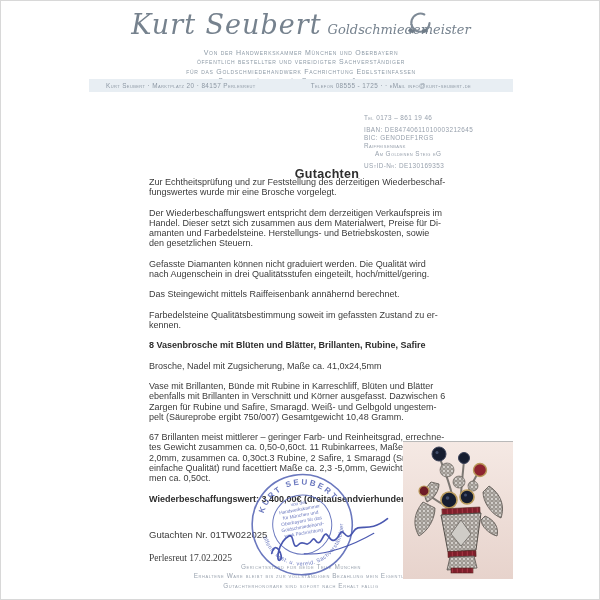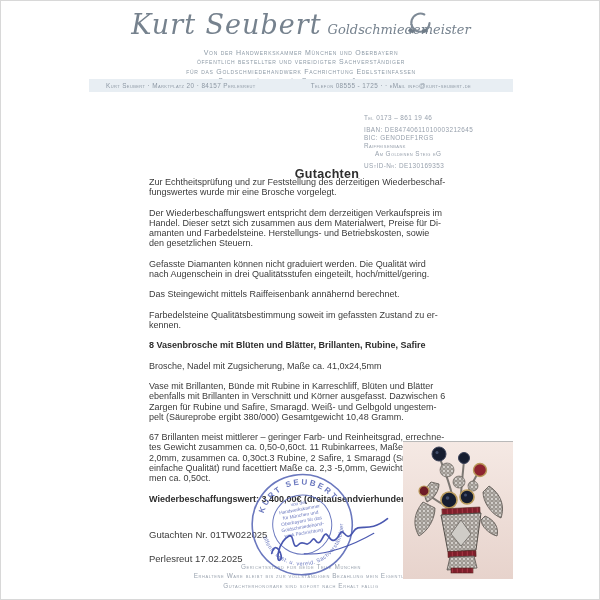--- a/index.html
+++ b/index.html
@@ -50,21 +50,21 @@
   }
   .body-text{
     position:absolute;left:148px;top:166px;width:360px;
     font-size:9px;line-height:10.2px;color:#3b3b3b;
     white-space:pre-line;text-align:left;
   }
   .body-text p{margin:0;}
   .item-heading{margin:9px 0 9px 0;font-weight:bold;color:#2e2e2e;}
   .value-line{margin-top:11px;font-weight:bold;color:#2e2e2e;}
   .report-number{position:absolute;left:148px;top:528px;font-size:9.5px;color:#3b3b3b;text-align:center;}
-  .place-date{position:absolute;left:148px;top:552px;font-size:9.5px;color:#3b3b3b;}
+  .place-date{position:absolute;left:148px;top:552px;font-size:9.5px;color:#3b3b3b;font-family:Liberation Serif, serif;}
   
   .page-footer{position:absolute;left:88px;top:561px;width:424px;text-align:center;}
   .footer-line{
     font-size:6.4px;line-height:9.3px;font-variant:small-caps;
     letter-spacing:0.6px;color:#9aa3af;
   }
   
   .stamp{
     position:absolute;left:238px;top:458px;width:156px;height:126px;
     transform:rotate(-10deg);opacity:0.9;z-index:3;
@@ -127,21 +127,21 @@
     <p>Gefasste Diamanten können nicht graduiert werden. Die Qualität wird
 nach Augenschein in drei Qualitätsstufen eingeteilt, hoch/mittel/gering.</p>
     <p>Das Steingewicht mittels Raiffeisenbank annähernd berechnet.</p>
     <p>Farbedelsteine Qualitätsbestimmung soweit im gefassten Zustand zu er-
 kennen.</p>
     <p class="item-heading">8 Vasenbrosche mit Blüten und Blätter, Brillanten, Rubine, Safire</p>
     <p>Brosche, Nadel mit Zugsicherung, Maße ca. 41,0x24,5mm</p>
     <p>Vase mit Brillanten, Bünde mit Rubine in Karreschliff, Blüten und Blätter
 ebenfalls mit Brillanten in Verschnitt und Körner ausgefasst. Dazwischen 6
 Zargen für Rubine und Safire, Smaragd. Weiß- und Gelbgold ungestem-
-pelt (Säureprobe ergibt 380/000) Gesamtgewicht 10,48 Gramm.</p>
+pelt (Säureprobe ergibt 750/007) Gesamtgewicht 10,48 Gramm.</p>
     <p>67 Brillanten meist mittlerer – geringer Farb- und Reinheitsgrad, errechne-
 tes Gewicht zusammen ca. 0,50-0,60ct. 11 Rubinkarrees, Maße ca. 1,5-
 2,0mm, zusammen ca. 0,30ct.3 Rubine, 2 Safire, 1 Smaragd (Smaragd
 einfache Qualität) rund facettiert  Maße ca. 2,3 -5,0mm, Gewicht zusam-
 men ca. 0,50ct.</p>
     <p class="value-line">Wiederbeschaffungswert: 3.400,00€ (dreitausendvierhundert €)</p>
   </main>
 
   <div class="report-number">Gutachten Nr. 01TW022025</div>
   <div class="place-date">Perlesreut 17.02.2025</div>

